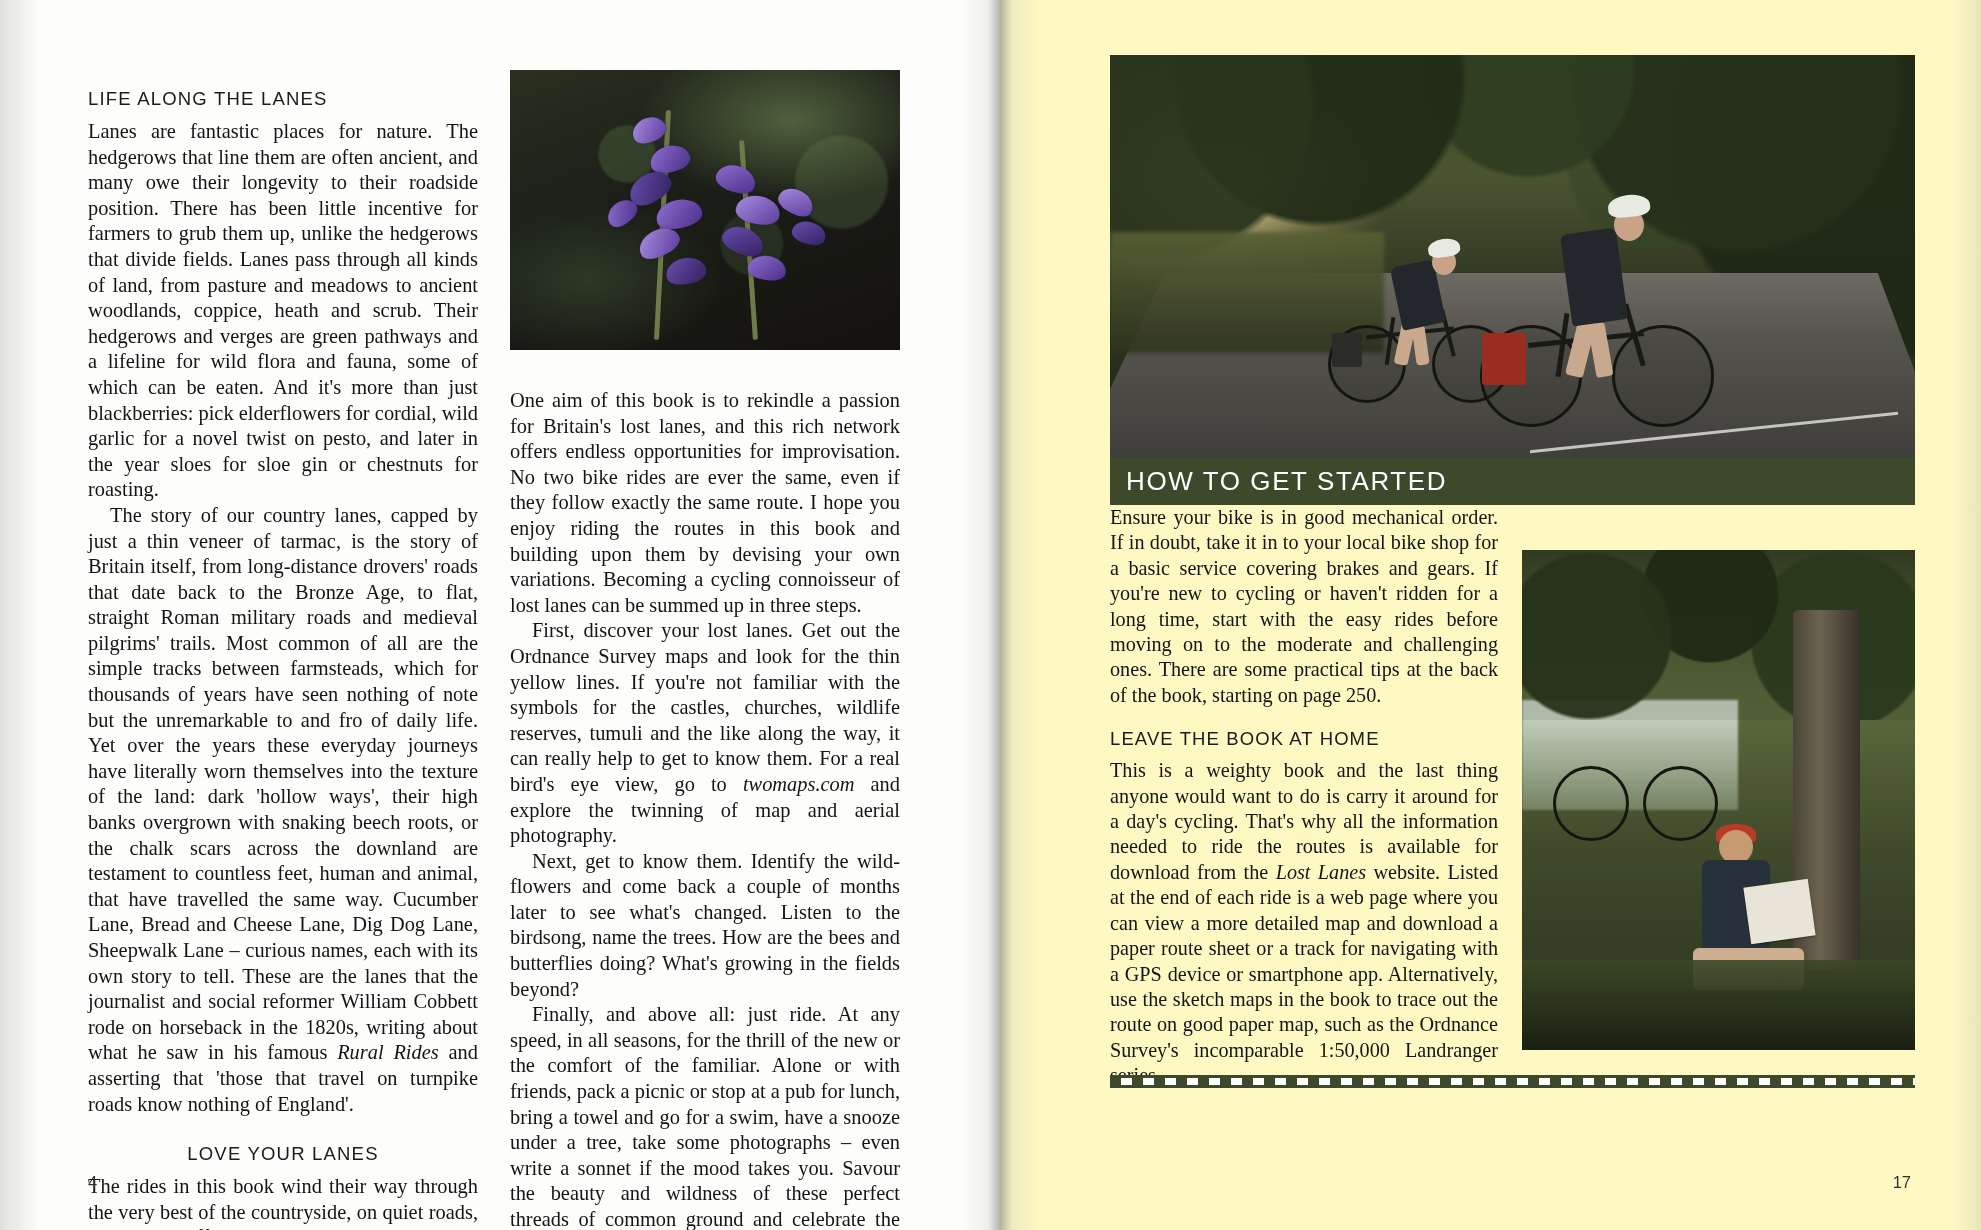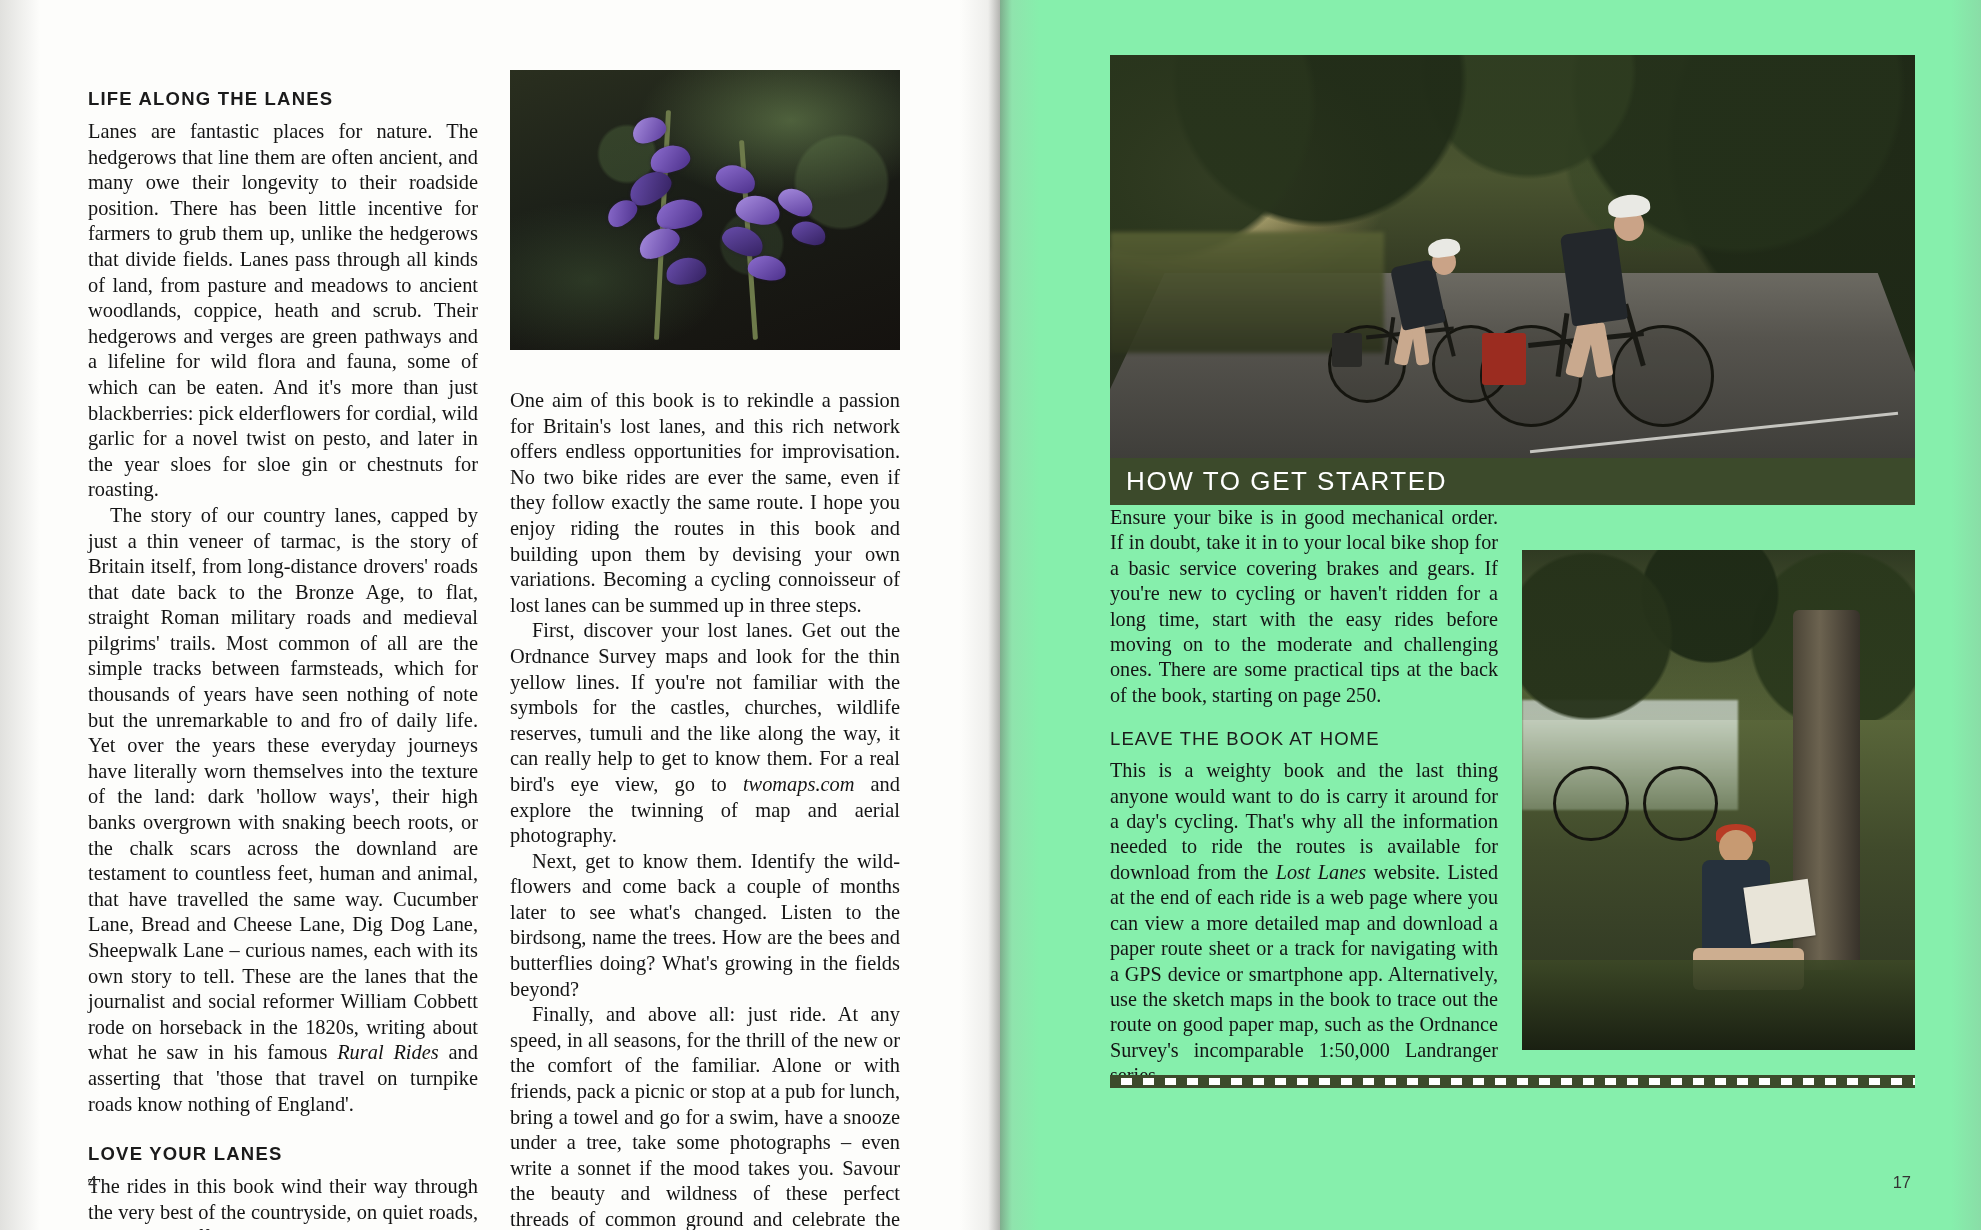--- a/index.html
+++ b/index.html
@@ -25,21 +25,21 @@
     height: 100%;
     box-sizing: border-box;
   }
   .page-left {
     width: 1000px;
     background: #fdfdfb;
     padding: 0;
   }
   .page-right {
     width: 981px;
-    background: #86efac;
+    background: #fef9c3;
   }
   
   .gutter {
     position: absolute;
     top: 0;
     left: 960px;
     width: 80px;
     height: 100%;
     background: linear-gradient(to right,
       rgba(255,255,255,0) 0%,
@@ -76,21 +76,21 @@
   .col {
     position: absolute;
     top: 0;
     width: 390px;
   }
   .col-a { left: 0; }
   .col-b { left: 422px; }
 
   h2.section-head {
     font-family: "Liberation Sans", sans-serif;
-    font-weight: 700;
+    font-weight: 400;
     letter-spacing: 1.2px;
     font-size: 18.5px;
     color: #1b1b1b;
     margin: 0 0 9px 0;
     text-transform: uppercase;
   }
   p.body {
     margin: 0;
     font-size: 20.4px;
     line-height: 25.6px;
@@ -435,21 +435,21 @@
         <div class="bell light" style="left:268px; top:120px; width:36px; height:24px; transform:rotate(28deg);"></div>
         <div class="bell dark" style="left:282px; top:152px; width:34px; height:22px; transform:rotate(16deg);"></div>
         <div class="bell" style="left:96px; top:132px; width:32px; height:22px; transform:rotate(-38deg);"></div>
       </div>
 
       <div class="col col-a">
         <h2 class="section-head">LIFE ALONG THE LANES</h2>
         <p class="body noindent">Lanes are fantastic places for nature. The hedgerows that line them are often ancient, and many owe their longevity to their roadside position. There has been little incentive for farmers to grub them up, unlike the hedgerows that divide fields. Lanes pass through all kinds of land, from pasture and meadows to ancient woodlands, coppice, heath and scrub. Their hedgerows and verges are green pathways and a lifeline for wild flora and fauna, some of which can be eaten. And it's more than just blackberries: pick elderflowers for cordial, wild garlic for a novel twist on pesto, and later in the year sloes for sloe gin or chestnuts for roasting.</p>
         <p class="body"><span>The story of our country lanes, capped by just a thin veneer of tarmac, is the story of Britain itself, from long-distance drovers' roads that date back to the Bronze Age, to flat, straight Roman military roads and medieval pilgrims' trails. Most common of all are the simple tracks between farmsteads, which for thousands of years have seen nothing of note but the unremarkable to and fro of daily life. Yet over the years these everyday journeys have literally worn themselves into the texture of the land: dark 'hollow ways', their high banks overgrown with snaking beech roots, or the chalk scars across the downland are testament to countless feet, human and animal, that have travelled the same way. Cucumber Lane, Bread and Cheese Lane, Dig Dog Lane, Sheepwalk Lane – curious names, each with its own story to tell. These are the lanes that the journalist and social reformer William Cobbett rode on horseback in the 1820s, writing about what he saw in his famous </span><span class="ital">Rural Rides</span><span> and asserting that 'those that travel on turnpike roads know nothing of England'.</span></p>
 
-        <h2 class="section-head" style="margin-top:26px;">LOVE YOUR LANES</h2>
+        <h2 class="section-head" style="margin-top:26px;text-align:center;">LOVE YOUR LANES</h2>
         <p class="body noindent">The rides in this book wind their way through the very best of the countryside, on quiet roads, lost lanes, off-road paths and tracks, always striving to follow the ways least travelled. Towards the end of the book, I've included a handful of the best organised group rides, because sometimes it's fun to ride with a crowd.</p>
       </div>
 
       <div class="col col-b" style="top:300px;">
         <p class="body noindent">One aim of this book is to rekindle a passion for Britain's lost lanes, and this rich network offers endless opportunities for improvisation. No two bike rides are ever the same, even if they follow exactly the same route. I hope you enjoy riding the routes in this book and building upon them by devising your own variations. Becoming a cycling connoisseur of lost lanes can be summed up in three steps.</p>
         <p class="body"><span class="run-in">First,</span><span> discover your lost lanes. Get out the Ordnance Survey maps and look for the thin yellow lines. If you're not familiar with the symbols for the castles, churches, wildlife reserves, tumuli and the like along the way, it can really help to get to know them. For a real bird's eye view, go to </span><span class="ital">twomaps.com</span><span> and explore the twinning of map and aerial photography.</span></p>
         <p class="body"><span class="run-in">Next,</span><span> get to know them. Identify the wild-flowers and come back a couple of months later to see what's changed. Listen to the birdsong, name the trees. How are the bees and butterflies doing? What's growing in the fields beyond?</span></p>
         <p class="body"><span class="run-in">Finally,</span><span> and above all: just ride. At any speed, in all seasons, for the thrill of the new or the comfort of the familiar. Alone or with friends, pack a picnic or stop at a pub for lunch, bring a towel and go for a swim, have a snooze under a tree, take some photographs – even write a sonnet if the mood takes you. Savour the beauty and wildness of these perfect threads of common ground and celebrate the very best way to see them – by bike.</span></p>
 
       </div>

